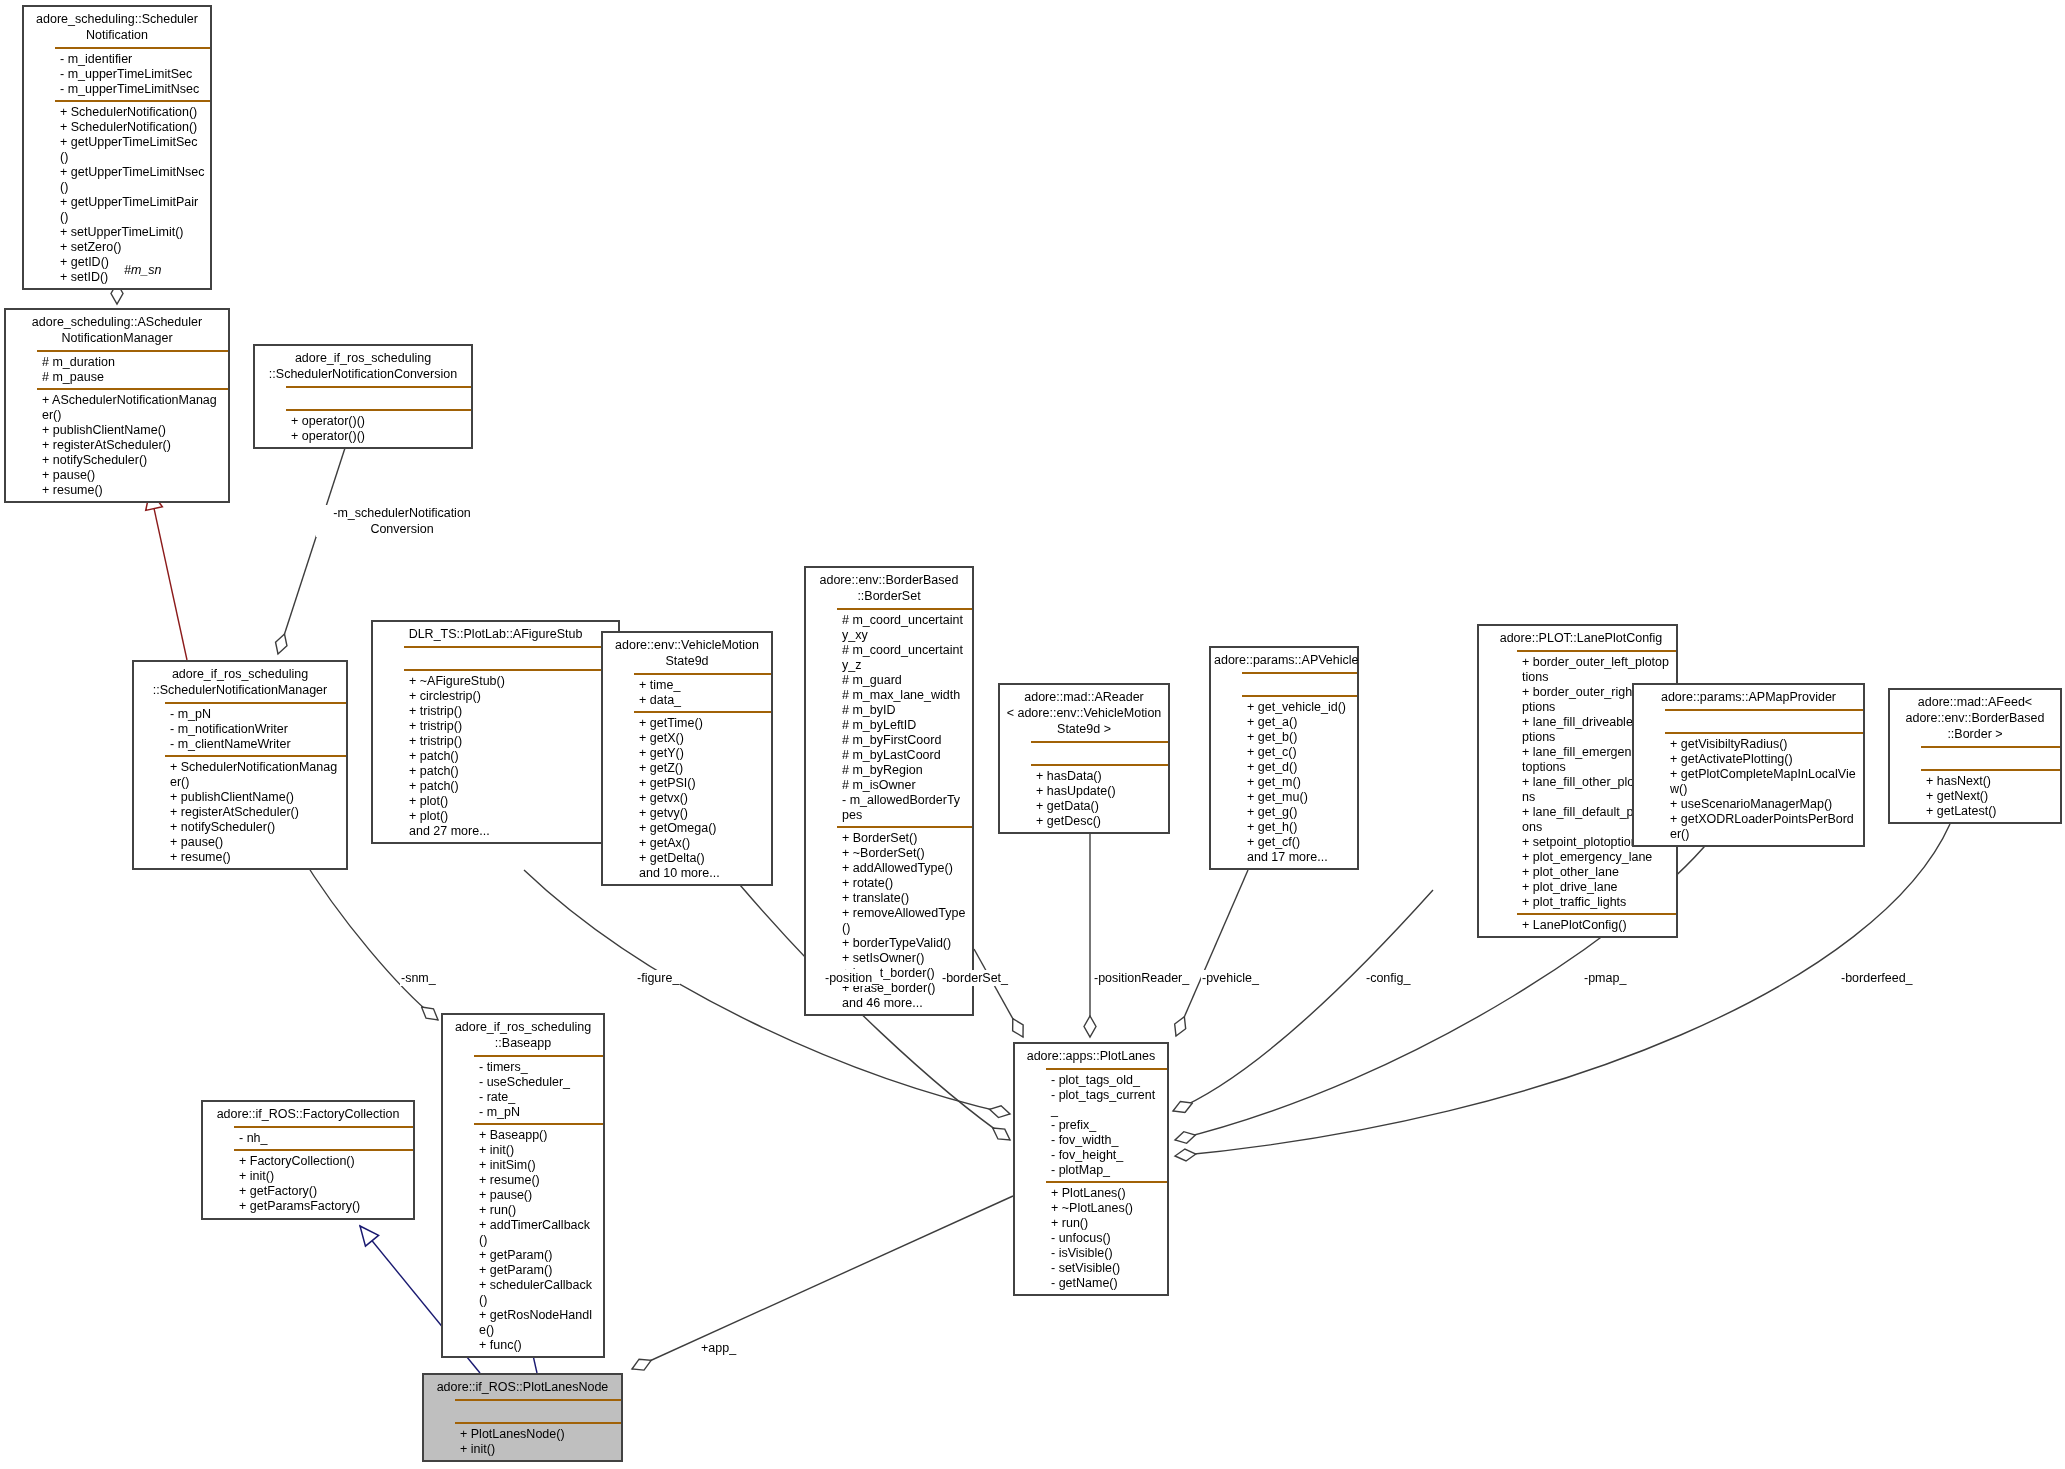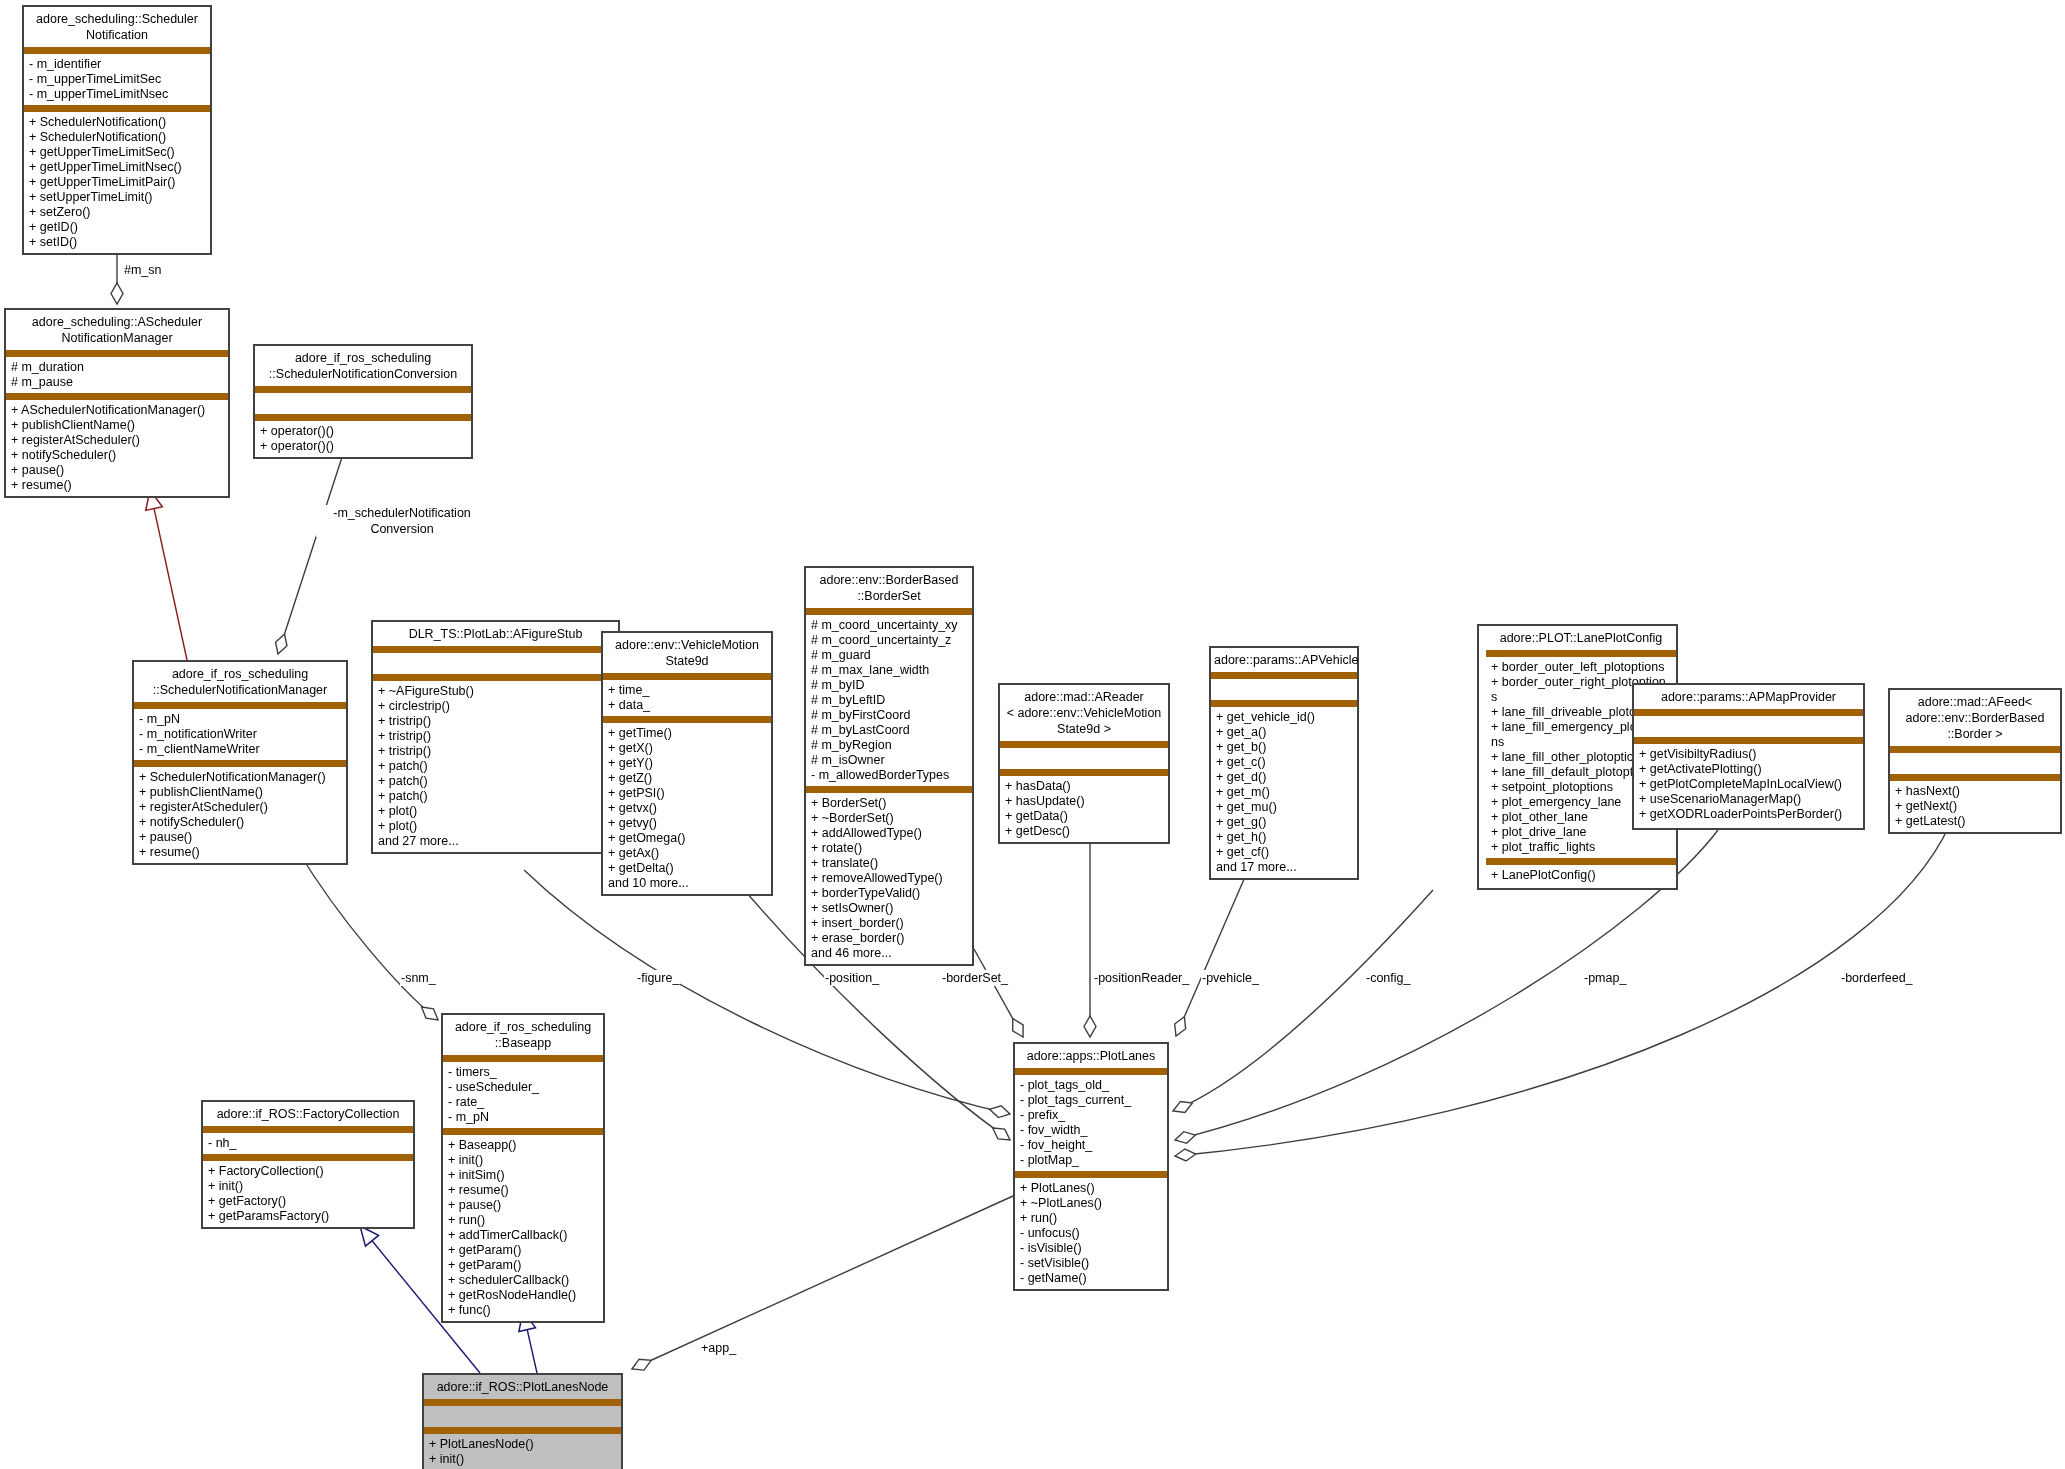--- a/index.html
+++ b/index.html
@@ -2,21 +2,21 @@
 <html><head>
 <meta charset="utf-8">
 <style>
   html,body{margin:0;padding:0;background:#ffffff;}
   body{width:2065px;height:1469px;position:relative;font-family:"Liberation Sans",sans-serif;color:#000;}
   #edges{position:absolute;left:0;top:0;z-index:1;}
   .uml-node{position:absolute;z-index:2;background:#ffffff;border:2px solid #424242;
             display:flex;flex-direction:column;font-size:12.5px;box-sizing:border-box;justify-content:center;}
   .uml-node.gray{background:#bfbfbf;}
   .uml-title{text-align:center;padding:4px 3px;line-height:16px;white-space:pre-line;}
-  .uml-attrs,.uml-methods{border-top:7px solid #a16207;padding:3px 5px;line-height:15px;min-height:15px;}
+  .uml-attrs,.uml-methods{border-top:2px solid #a16207;padding:3px 5px;line-height:15px;min-height:15px;margin-left:31px;}
   .uml-methods{flex:1;}
   .row{white-space:normal;word-break:break-all;}
   .edge-label{position:absolute;z-index:3;font-size:12.5px;line-height:16px;background:#ffffff;
               padding:0 1px;white-space:pre-line;}
   .edge-label.center{text-align:center;}
 </style>
 </head>
 <body>
 
 <svg id="edges" width="2065" height="1469" viewBox="0 0 2065 1469">
@@ -43,21 +43,21 @@
     <path d="M1433,890 C1370,960 1260,1075 1173,1111" marker-end="url(#mDiamond)"></path>
     <path d="M1718,830 C1650,920 1420,1080 1175,1140" marker-end="url(#mDiamond)"></path>
     <path d="M1950,824 C1880,980 1560,1120 1175,1156" marker-end="url(#mDiamond)"></path>
     <path d="M1013,1196 L632,1369" marker-end="url(#mDiamond)"></path>
   </g>
   <path d="M187,660 L150,490" fill="none" stroke="#8b1a1a" stroke-width="1.4" marker-end="url(#mTriRed)"></path>
   <path d="M480,1373 L360,1226" fill="none" stroke="#191970" stroke-width="1.4" marker-end="url(#mTriBlue)"></path>
   <path d="M537,1373 L523,1311" fill="none" stroke="#191970" stroke-width="1.4" marker-end="url(#mTriBlue)"></path>
 </svg>
 
-<div class="edge-label" style="left:123px;top:262px;">#m_sn</div>
+<div class="edge-label" style="left:123px;top:262px;font-style:italic;">#m_sn</div>
 <div class="edge-label center" style="left:316px;top:505px;width:170px;">-m_schedulerNotification
 Conversion</div>
 <div class="edge-label" style="left:400px;top:970px;">-snm_</div>
 <div class="edge-label" style="left:636px;top:970px;">-figure_</div>
 <div class="edge-label" style="left:824px;top:970px;">-position_</div>
 <div class="edge-label" style="left:941px;top:970px;">-borderSet_</div>
 <div class="edge-label" style="left:1093px;top:970px;">-positionReader_</div>
 <div class="edge-label" style="left:1201px;top:970px;">-pvehicle_</div>
 <div class="edge-label" style="left:1365px;top:970px;">-config_</div>
 <div class="edge-label" style="left:1583px;top:970px;">-pmap_</div>

